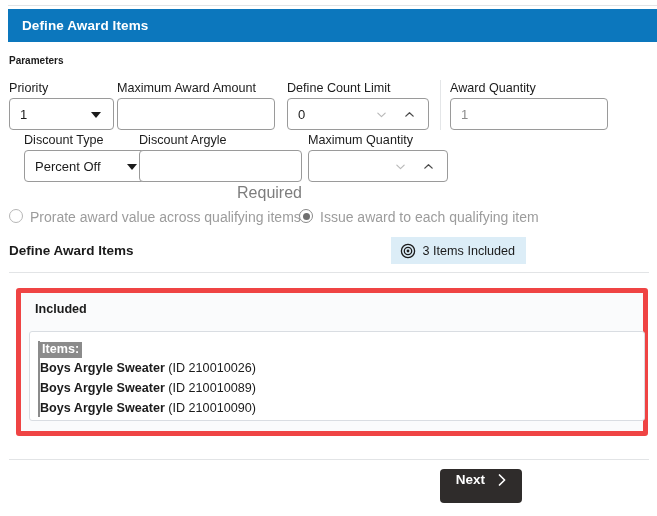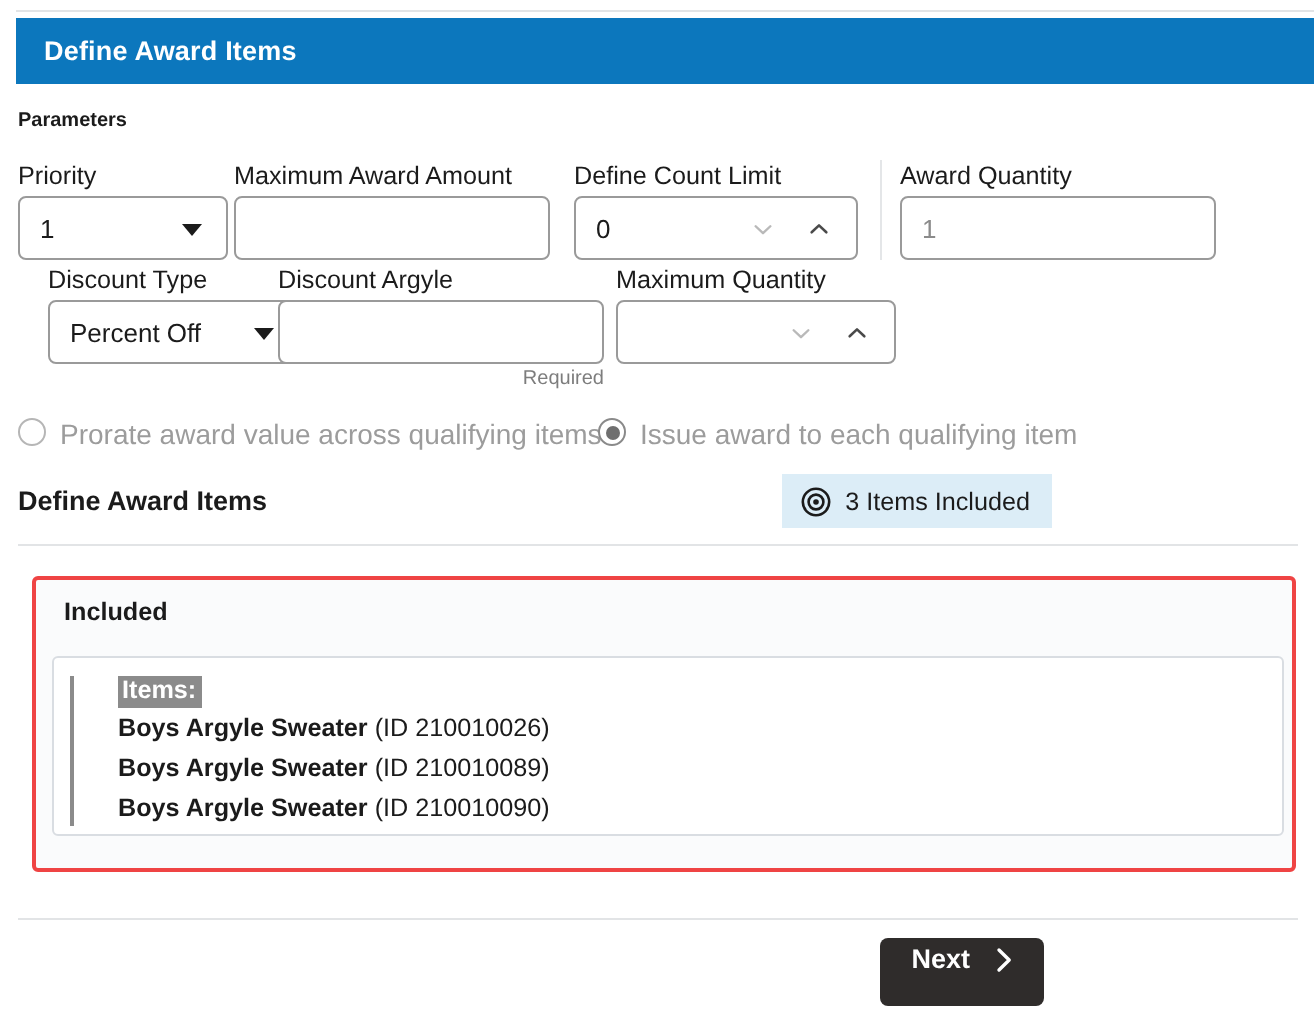--- a/index.html
+++ b/index.html
@@ -60,21 +60,21 @@
     position: absolute; top: 0; height: 100%; width: 26px;
     display: flex; align-items: center; justify-content: center;
     cursor: pointer;
   }
   .spin.dn { right: 34px; }
   .spin.up { right: 6px; }
   .chev { display: block; width: 11px; height: 11px; }
   .chev svg { display: block; }
 
   .helper {
-    position: absolute; font-size: 10px; color: #7d7d7d;
+    position: absolute; font-size: 16px; color: #7d7d7d;
   }
 
   
   .vsep {
     position: absolute; width: 1px; background: #e4e6e8;
   }
 
   
   .radio-row { position: absolute; left: 9px; top: 209px; width: 640px; height: 20px; }
   .radio {
@@ -106,32 +106,32 @@
   
   .rule {
     position: absolute; background: #e2e4e6; height: 1px;
   }
   #rule-award { left: 9px; top: 272px; width: 640px; }
   #rule-footer { left: 9px; top: 459px; width: 640px; }
 
   
   .panel {
     position: absolute; left: 16px; top: 288px; width: 632px; height: 148px;
-    background: #fafbfc; border: 2px solid #ef4444; border-radius: 3px;
+    background: #fafbfc; border: 5px solid #ef4444; border-radius: 3px;
   }
   .panel-title {
     position: absolute; left: 14px; top: 9px;
     font-size: 12.6px; font-weight: bold; color: #1b1b1b;
   }
   .itembox {
     position: absolute; left: 8px; top: 38px; width: 616px; height: 90px;
     background: #ffffff; border: 1px solid #d9dde2; border-radius: 3px;
     padding: 7px 0 0 0;
   }
-  .itemlist { position: relative; margin-left: 8px; padding-left: 24px; }
+  .itemlist { position: relative; margin-left: 8px; padding-left: 2px; }
   .itemlist::before {
     content: ""; position: absolute; left: 0; top: 2px; bottom: 1px;
     width: 2px; background: #8b8b8b;
   }
   .items-label {
     display: inline-block; background: #8b8b8b; color: #ffffff;
     font-size: 12.6px; font-weight: bold; padding: 0px 3px 1px 2px;
     line-height: 15px;
   }
   .item-row {

